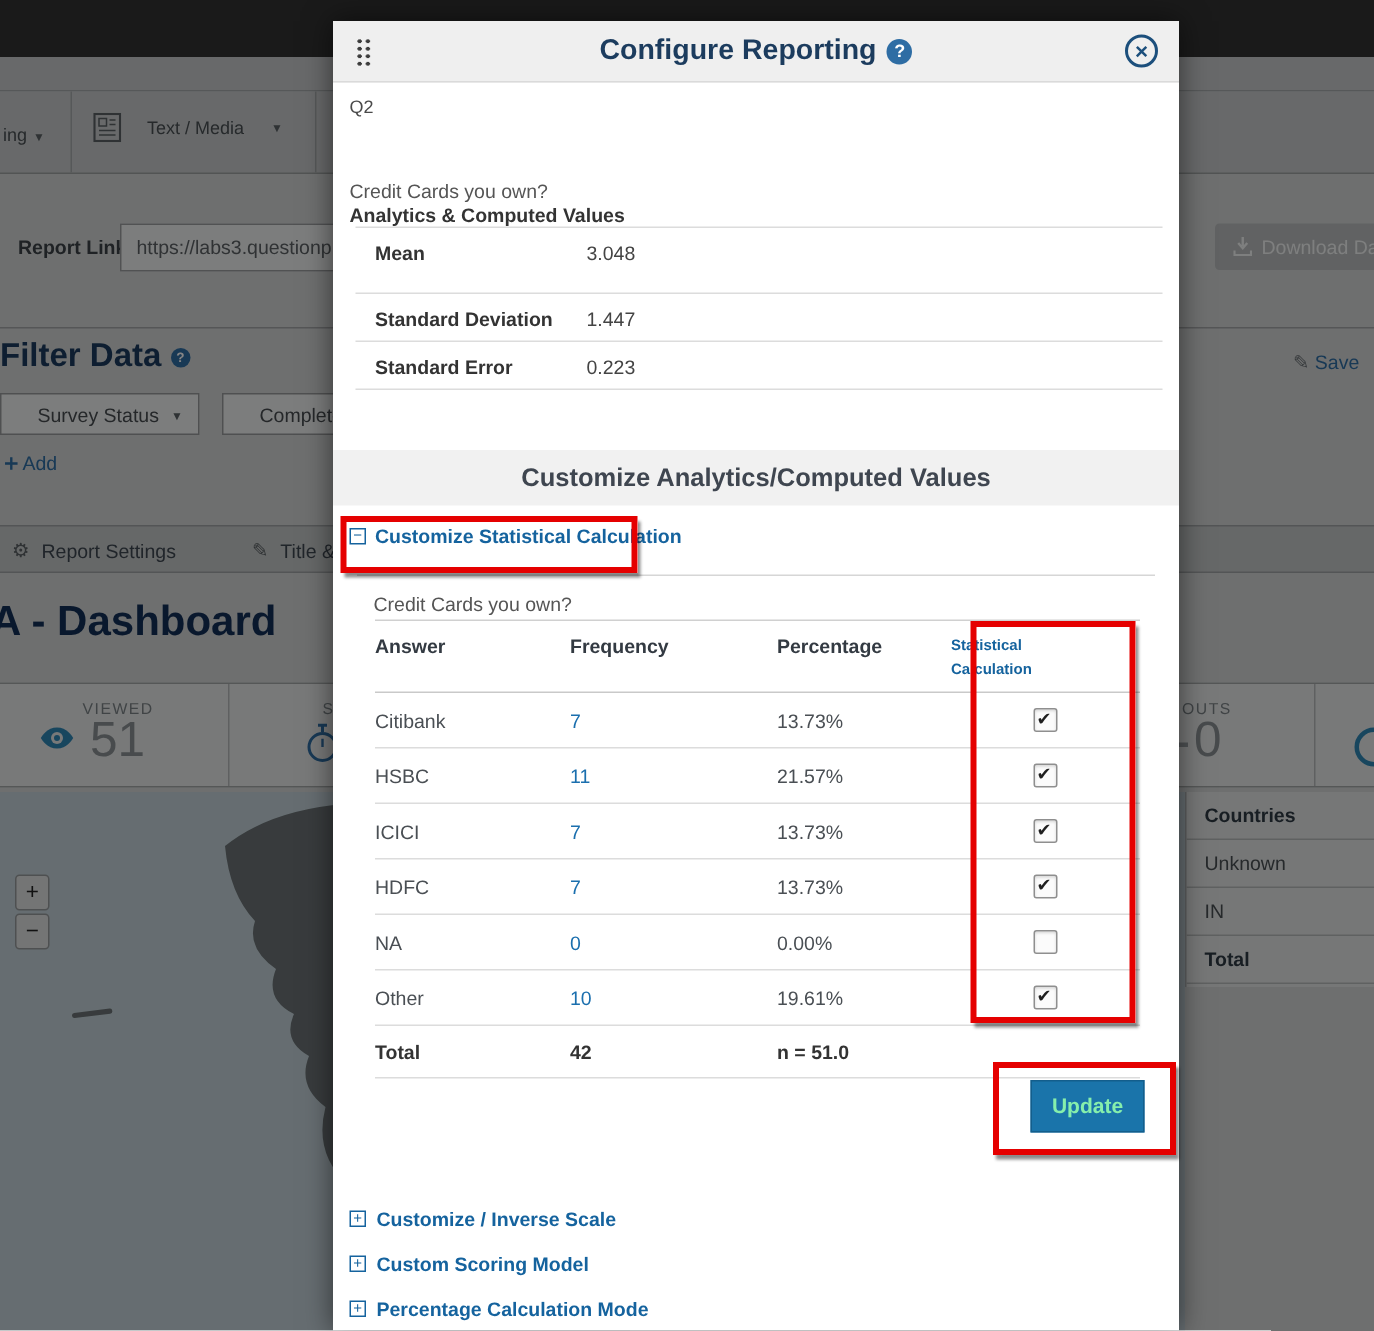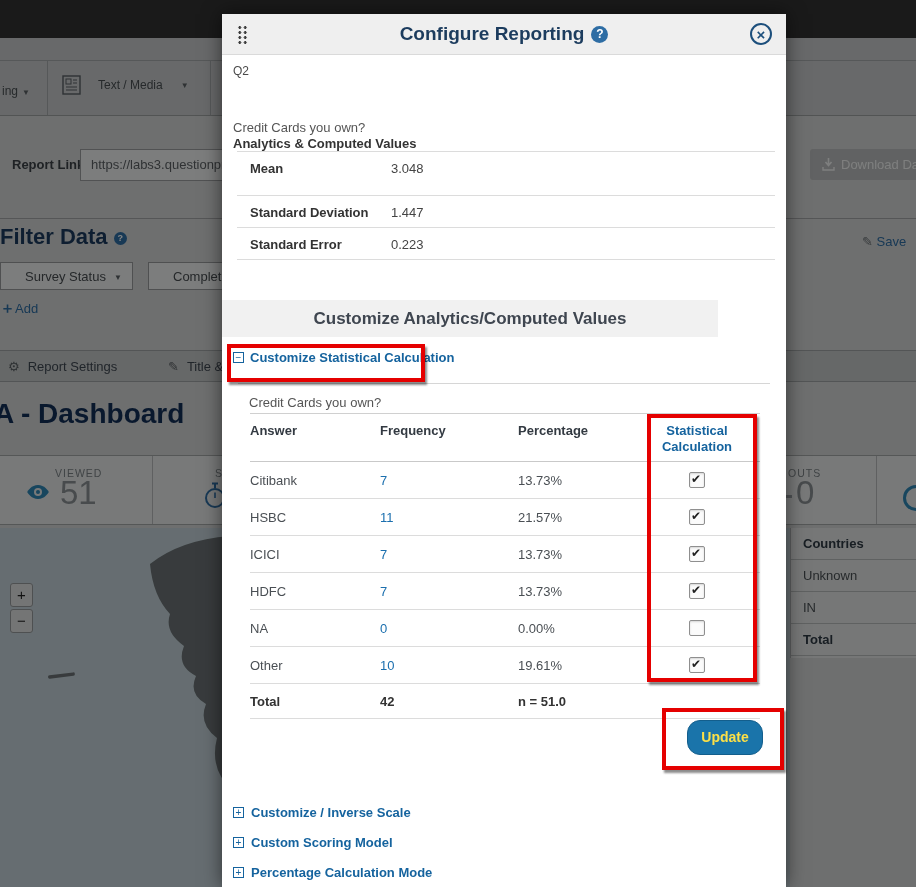--- a/index.html
+++ b/index.html
@@ -60,43 +60,43 @@
     background-image:radial-gradient(#3c3c3c 1.3px, transparent 1.5px);background-size:5.5px 5px;}
   .small-gray{font-size:12px;color:#4a4a4a;}
   .qtext{font-size:13px;color:#555;}
   .bheading{font-size:13px;font-weight:bold;color:#333;}
   .atable{position:absolute;left:15px;top:137px;width:538px;}
   .arow{display:grid;grid-template-columns:154px 56px 1fr;border-top:1px solid #dcdcdc;padding-top:9px;box-sizing:border-box;}
   .arow .lbl{font-size:13px;font-weight:bold;color:#333;padding-left:13px;}
   .arow .val{font-size:13px;color:#444;}
   .arow .note{font-size:12.5px;color:#555;line-height:16px;}
   .abottom{border-top:1px solid #dcdcdc;}
-  .secbar{position:absolute;left:0;top:286px;width:496px;height:37px;background:#f1f1f1;
+  .secbar{position:absolute;left:0;top:286px;width:564px;height:37px;background:#f1f1f1;
     text-align:center;line-height:37px;font-size:17px;font-weight:bold;color:#3f4650;}
   .bluelink{font-size:13px;font-weight:bold;color:#15639e;}
   .expander{display:inline-block;width:11px;height:11px;border:1px solid #15639e;color:#15639e;
     font-size:10px;line-height:10px;text-align:center;box-sizing:border-box;background:#fff;}
   .redbox{position:absolute;border:4px solid #e50000;z-index:120;pointer-events:none;
     box-shadow:2px 3px 2px rgba(0,0,0,0.45);}
   .ftable{position:absolute;left:28px;top:399px;width:510px;}
   .fhead{display:grid;grid-template-columns:130px 138px 116px 1fr;border-top:1px solid #d0d0d0;border-bottom:1px solid #c9c9c9;
     height:49px;box-sizing:border-box;padding-top:9px;}
   .fhead .h{font-size:13px;font-weight:bold;color:#333a42;}
-  .fhead .hs{font-size:13px;font-weight:bold;color:#15639e;text-align:center;line-height:16px;}
+  .fhead .hs{font-size:10px;font-weight:bold;color:#15639e;line-height:16px;}
   .frow{display:grid;grid-template-columns:130px 138px 116px 1fr;height:36px;align-items:center;border-bottom:1px solid #dcdcdc;}
   .frow .c{font-size:13px;color:#4a4f54;}
   .frow .f{font-size:13px;color:#1b6fae;}
   .frow .cb{justify-self:center;}
   .frow.total .c,.frow.total .f{font-weight:bold;color:#333;}
   .checkbox{display:inline-block;width:14px;height:14px;border:1px solid #8f8f8f;border-radius:2px;background:#fbfbfb;
     position:relative;box-shadow:inset 0 1px 2px rgba(0,0,0,0.15);}
   .checkbox.checked::after{content:"\2714";position:absolute;left:1px;top:-1px;font-size:12px;color:#1f1f1f;
     font-family:"DejaVu Sans",sans-serif;}
   .updatebtn{position:absolute;left:465px;top:706px;width:76px;height:35px;background:#1a74aa;border:1px solid #135e8c;
-    border-radius:13px;color:#fde047;font-size:14px;font-weight:bold;text-align:center;line-height:33px;box-sizing:border-box;}
+    border-radius:0;color:#86efac;font-size:14px;font-weight:bold;text-align:center;line-height:33px;box-sizing:border-box;}
   .linkrow{position:absolute;left:11px;height:16px;display:flex;align-items:center;gap:7px;}
 </style>
 </head>
 <body>
 
 <div class="canvas" data-name="screen">
 
   <div class="abs topbar" data-name="top-navigation-bar"></div>
   <div class="abs substrip" data-name="secondary-strip"></div>
 

